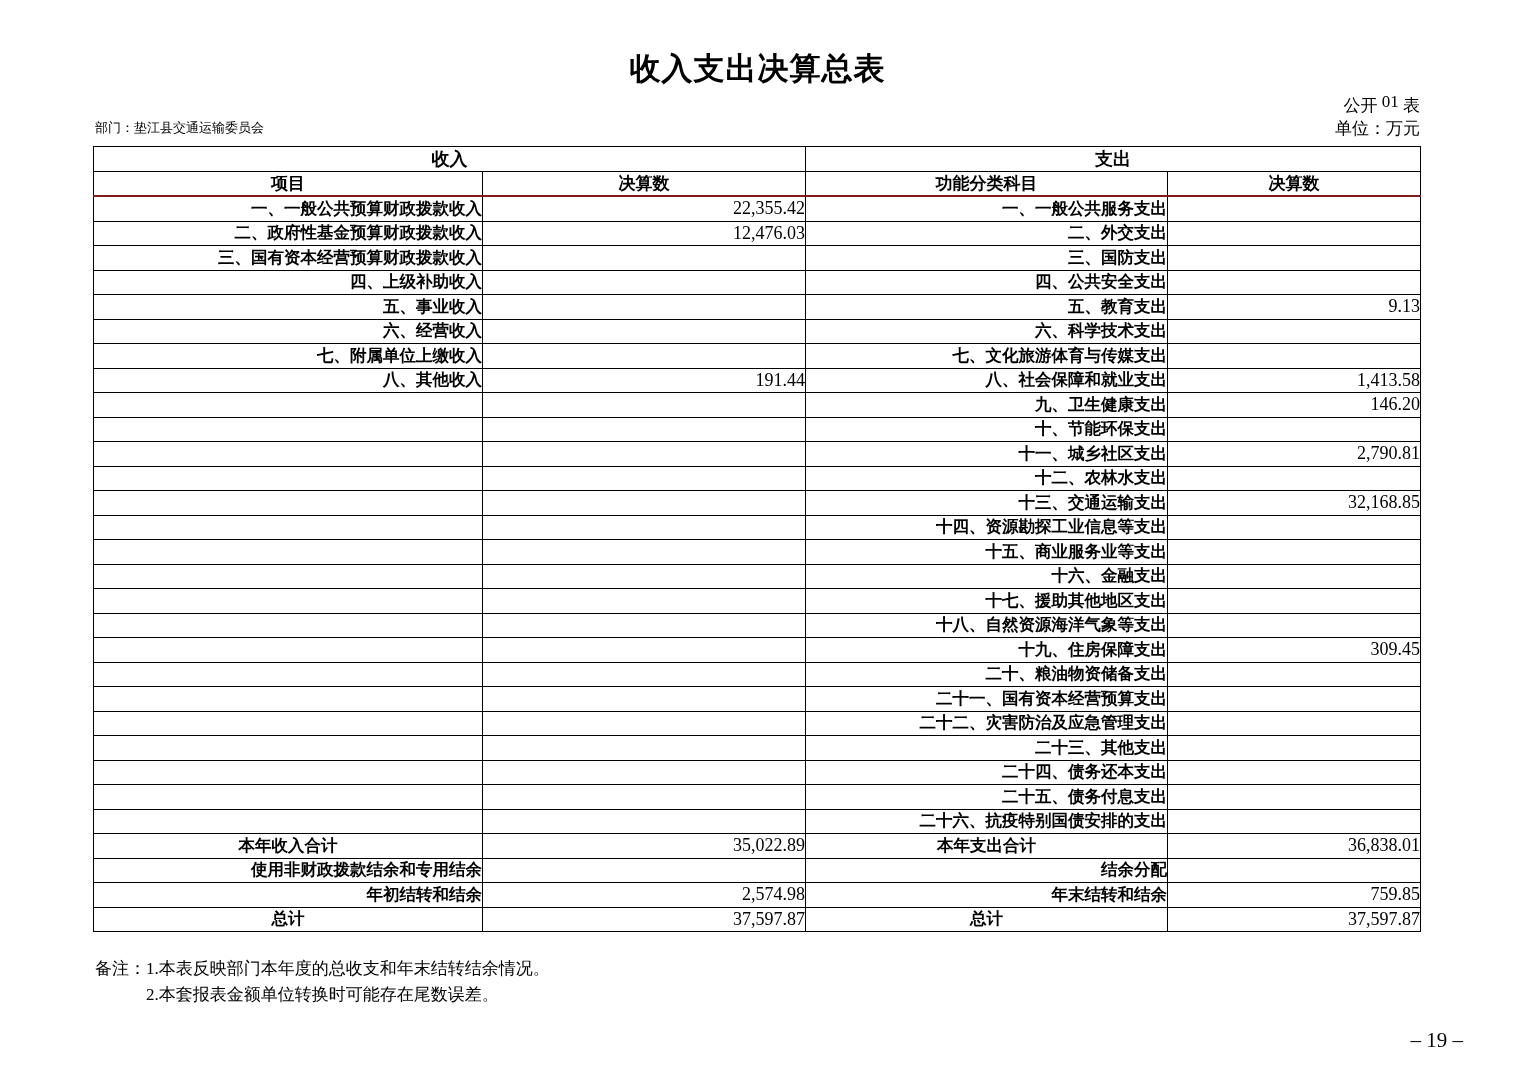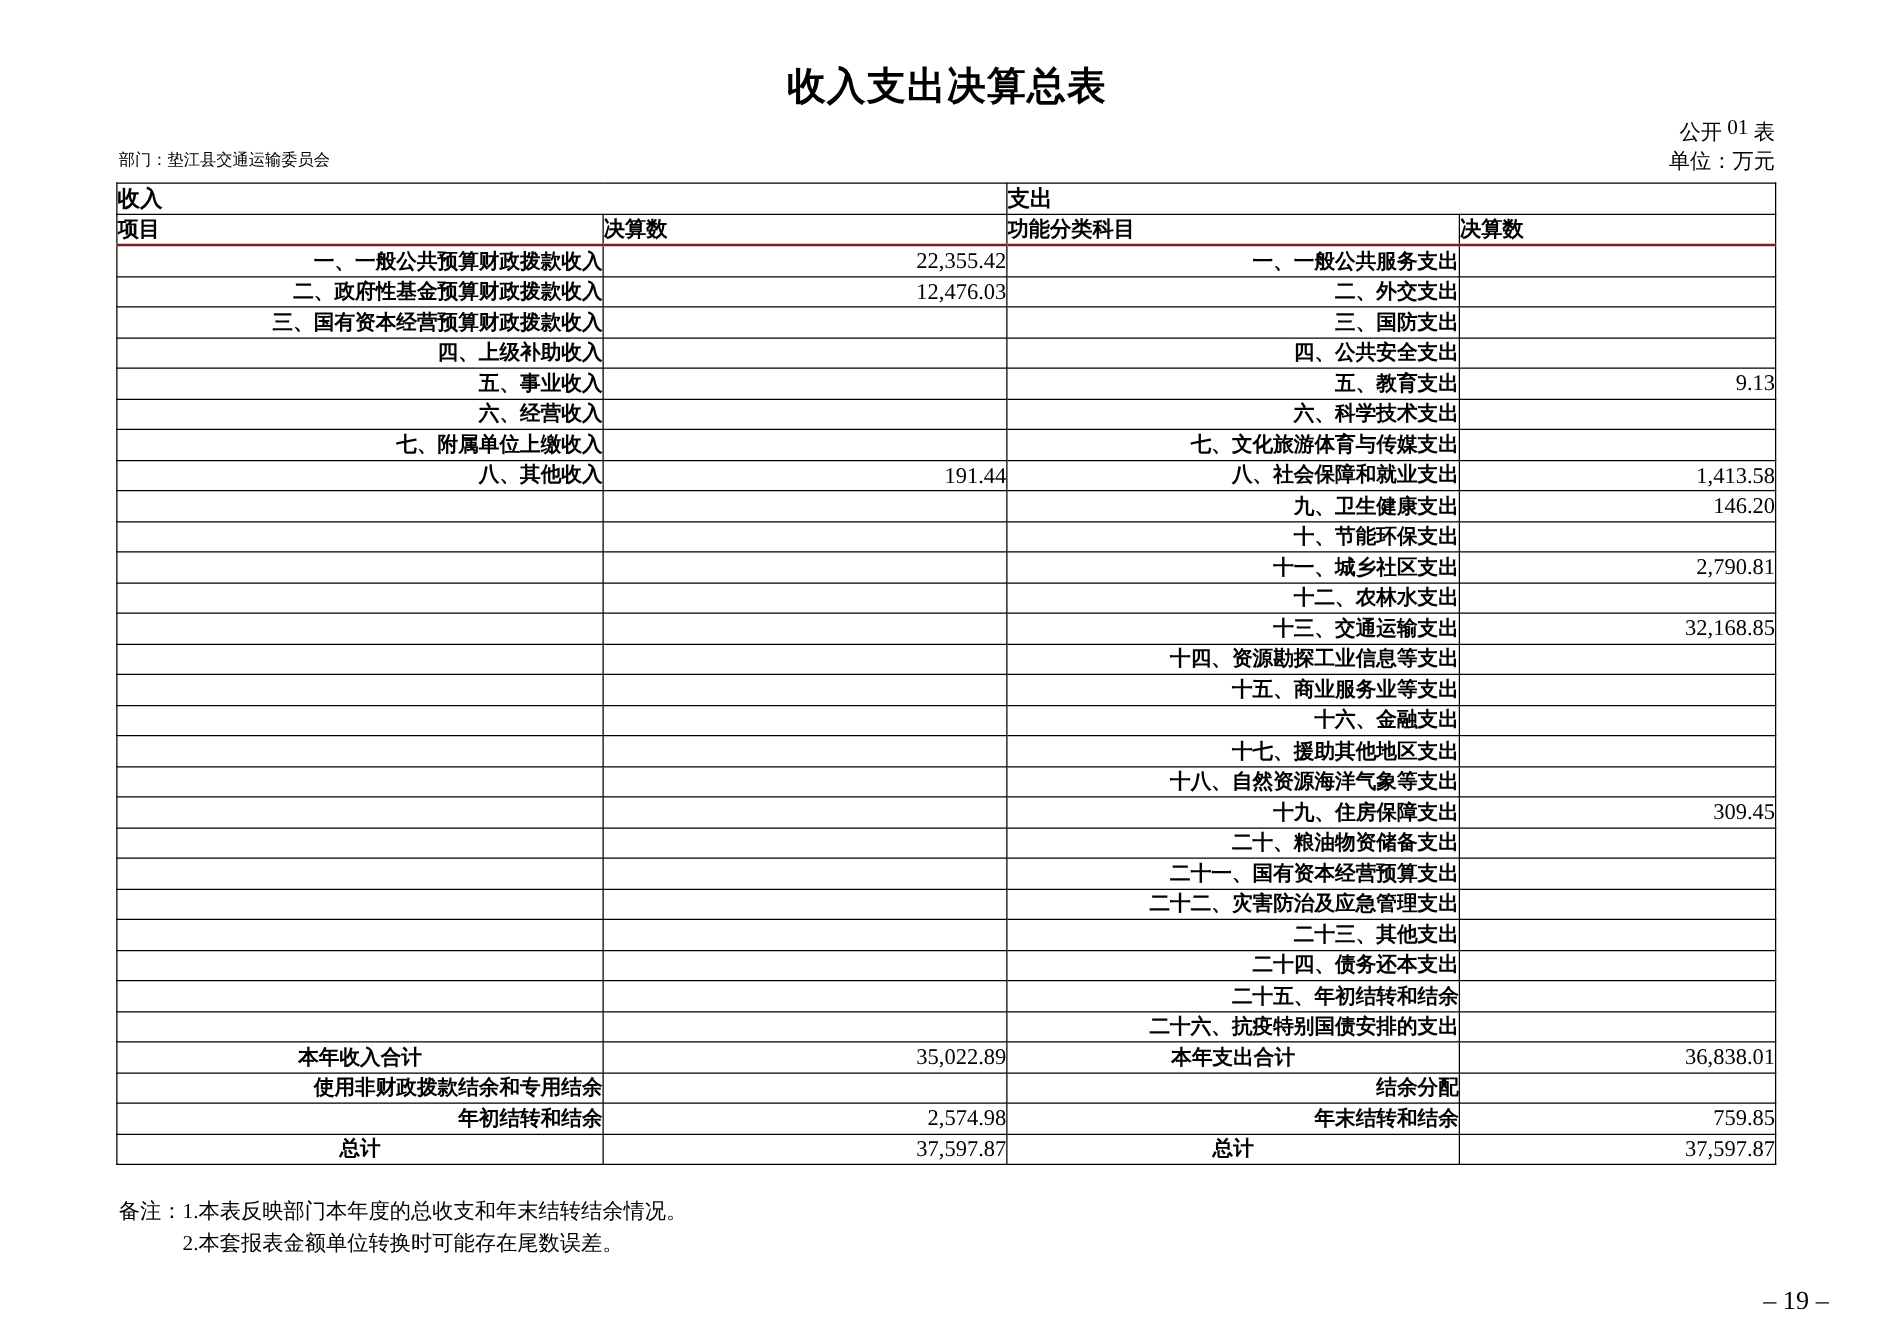--- a/index.html
+++ b/index.html
@@ -57,21 +57,21 @@
     border: 1px solid #000;
     padding: 0;
     overflow: hidden;
     white-space: nowrap;
   }
   table.summary th {
     font-family: "Liberation Sans", sans-serif;
     font-weight: bold;
     font-size: 18px;
     height: 22px;
-    text-align: left;
+    text-align: center;
   }
   tr.col-header-row th { border-bottom: 2px solid #7f1d1d; font-size: 17px; }
   table.summary td { height: 23.5px; }
   td.label {
     font-family: "Liberation Sans", sans-serif;
     font-weight: bold;
     font-size: 16.5px;
     text-align: right;
     padding-left: 3px;
     padding-right: 2px;
@@ -273,21 +273,21 @@
         </tr>
         <tr>
           <td class="label"></td>
           <td class="num"></td>
           <td class="label">二十四、债务还本支出</td>
           <td class="num"></td>
         </tr>
         <tr>
           <td class="label"></td>
           <td class="num"></td>
-          <td class="label">二十五、年初结转和结余</td>
+          <td class="label">二十五、债务付息支出</td>
           <td class="num"></td>
         </tr>
         <tr>
           <td class="label"></td>
           <td class="num"></td>
           <td class="label">二十六、抗疫特别国债安排的支出</td>
           <td class="num"></td>
         </tr>
         <tr>
           <td class="label center">本年收入合计</td>

